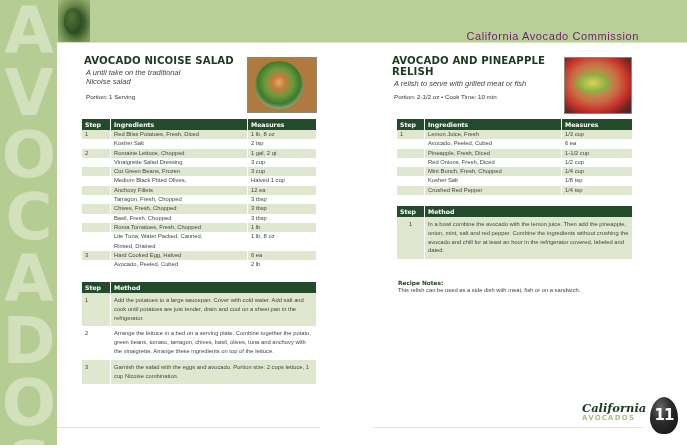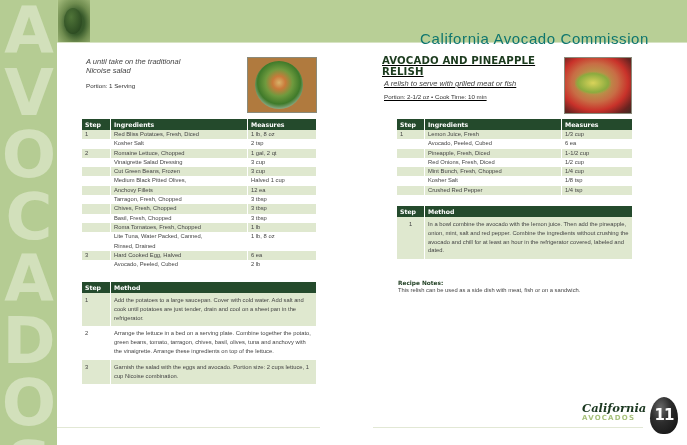--- a/index.html
+++ b/index.html
@@ -2,21 +2,21 @@
 <html><head>
 <meta charset="utf-8">
 <style>
   html,body{margin:0;padding:0;}
   body{width:687px;height:445px;overflow:hidden;background:#ffffff;position:relative;font-family:"Liberation Sans",sans-serif;}
   .band{position:absolute;left:0;top:0;width:687px;height:42px;background:#b8cf96;border-bottom:1px solid #d7e3c3;}
   .side{position:absolute;left:0;top:0;width:57px;height:445px;background:#b5cc93;overflow:hidden;}
   .side-letters{position:absolute;left:-6px;top:0;width:70px;font-family:"DejaVu Sans",sans-serif;font-weight:bold;font-size:64px;line-height:62px;color:#d2e0bb;text-align:center;}
   .avo-photo{position:absolute;left:58px;top:0;width:32px;height:42px;background:radial-gradient(ellipse at 55% 55%,#2f4e24 0%,#385a2b 35%,#6f8c4f 60%,#a6bd7e 100%);}
   .avo-photo .fruit{position:absolute;left:6px;top:8px;width:18px;height:26px;border-radius:50% 50% 48% 48%;background:radial-gradient(ellipse at 40% 35%,#4f7438,#203d1a);}
-  .brand{position:absolute;right:38px;top:30px;font-size:15px;color:#0f766e;letter-spacing:0.6px;}
+  .brand{position:absolute;right:48px;top:30px;font-size:11px;color:#701a75;letter-spacing:0.6px;}
   .page{position:absolute;}
   .title{font-family:"DejaVu Sans",sans-serif;font-weight:bold;font-size:10.2px;color:#1c3b1e;letter-spacing:0.1px;}
   .subtitle{font-style:italic;font-size:7.5px;color:#444;line-height:9px;margin-top:2px;margin-left:2px;}
   .portion{font-size:6.2px;color:#333;margin-top:7px;margin-left:2px;}
   .food-img{position:absolute;border:1px solid #8a8a7a;}
   table{border-collapse:collapse;font-size:5.8px;color:#444;}
   th{background:#244a2c;color:#ffffff;font-family:"DejaVu Sans",sans-serif;font-weight:bold;font-size:6.2px;text-align:left;padding:1.5px 3px;height:8px;border-left:1px solid #ffffff;}
   th:first-child{border-left:none;}
   td{padding:0 3px;height:9.3px;line-height:8.3px;vertical-align:top;border-left:1px solid #ffffff;}
   td:first-child{border-left:none;}
@@ -46,20 +46,21 @@
     <div>O</div>
     <div>S</div>
   </div>
 </div>
 <div class="avo-photo">
     <div class="fruit"></div>
   </div>
 <div class="brand">California Avocado Commission</div>
 
 <div class="page" style="left:84px;top:55px;width:160px;">
+  <div class="title">AVOCADO NICOISE SALAD</div>
   <div class="subtitle">
     <div>A until take on the traditional</div>
     <div>Nicoise salad</div>
   </div>
   <div class="portion">Portion:  1 Serving</div>
 </div>
 <div class="food-img" style="left:247px;top:57px;width:68px;height:54px;background:#b07a3e;">
   <div style="position:absolute;left:7px;top:3px;width:48px;height:48px;border-radius:50%;background:radial-gradient(circle at 50% 45%,#d9b36a 0%,#c97a3a 18%,#6f9a3e 38%,#3f7a2a 60%,#9fb8a0 78%,#c7cfc8 86%);"></div>
 </div>
 
@@ -166,21 +167,21 @@
         <td>2</td>
         <td>Arrange the lettuce in a bed on a serving plate. Combine together the potato, green beans, tomato, tarragon, chives, basil, olives, tuna and anchovy with the vinaigrette. Arrange these ingredients on top of the lettuce.</td>
       </tr>
     <tr class="shade">
         <td>3</td>
         <td>Garnish the salad with the eggs and avocado. Portion size: 2 cups lettuce, 1 cup Nicoise combination.</td>
       </tr>
   </tbody>
 </table>
 
-<div class="page" style="left:382px;top:55px;width:165px;text-decoration:underline;">
+<div class="page" style="left:392px;top:55px;width:165px;">
   <div class="title">AVOCADO AND PINEAPPLE RELISH</div>
   <div class="subtitle">A relish to serve with grilled meat or fish</div>
   <div class="portion" style="margin-top:5px;">Portion: 2-1/2 oz  •  Cook Time: 10 min</div>
 </div>
 <div class="food-img" style="left:564px;top:57px;width:66px;height:55px;background:radial-gradient(ellipse at 45% 45%,#d8c06a 0%,#b59a4a 22%,#c86d45 45%,#c9322a 65%,#6a2320 85%,#3d2a22 100%);">
   <div style="position:absolute;left:10px;top:14px;width:36px;height:22px;border-radius:40%;background:radial-gradient(ellipse,#d9d35a 0%,#8bab3f 60%,transparent 75%);"></div>
 </div>
 
 <table style="position:absolute;left:397px;top:119px;width:235px;">
   <thead>

